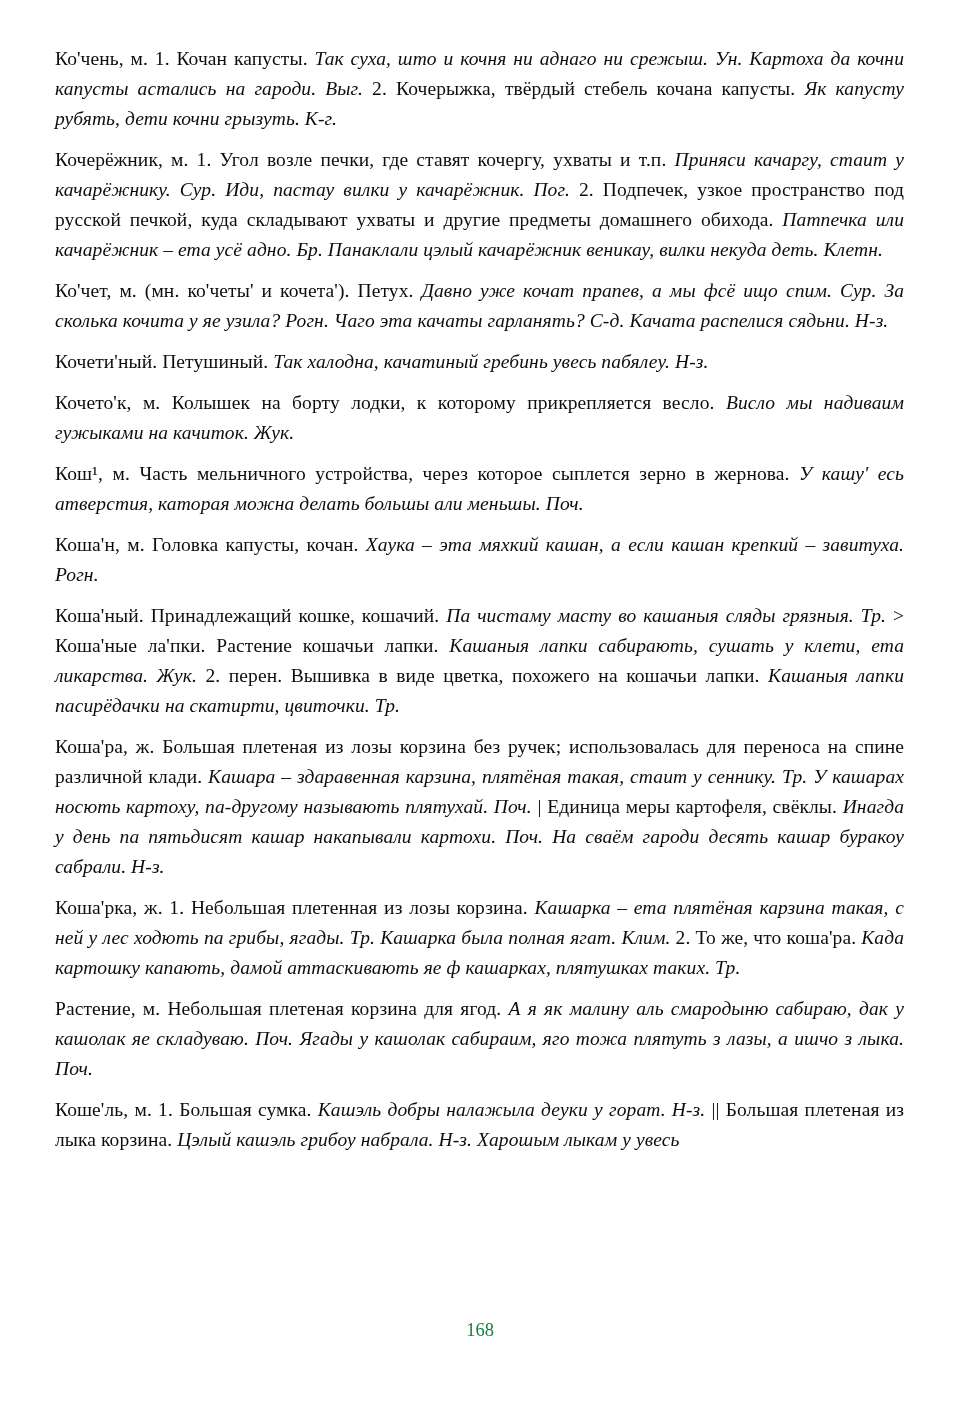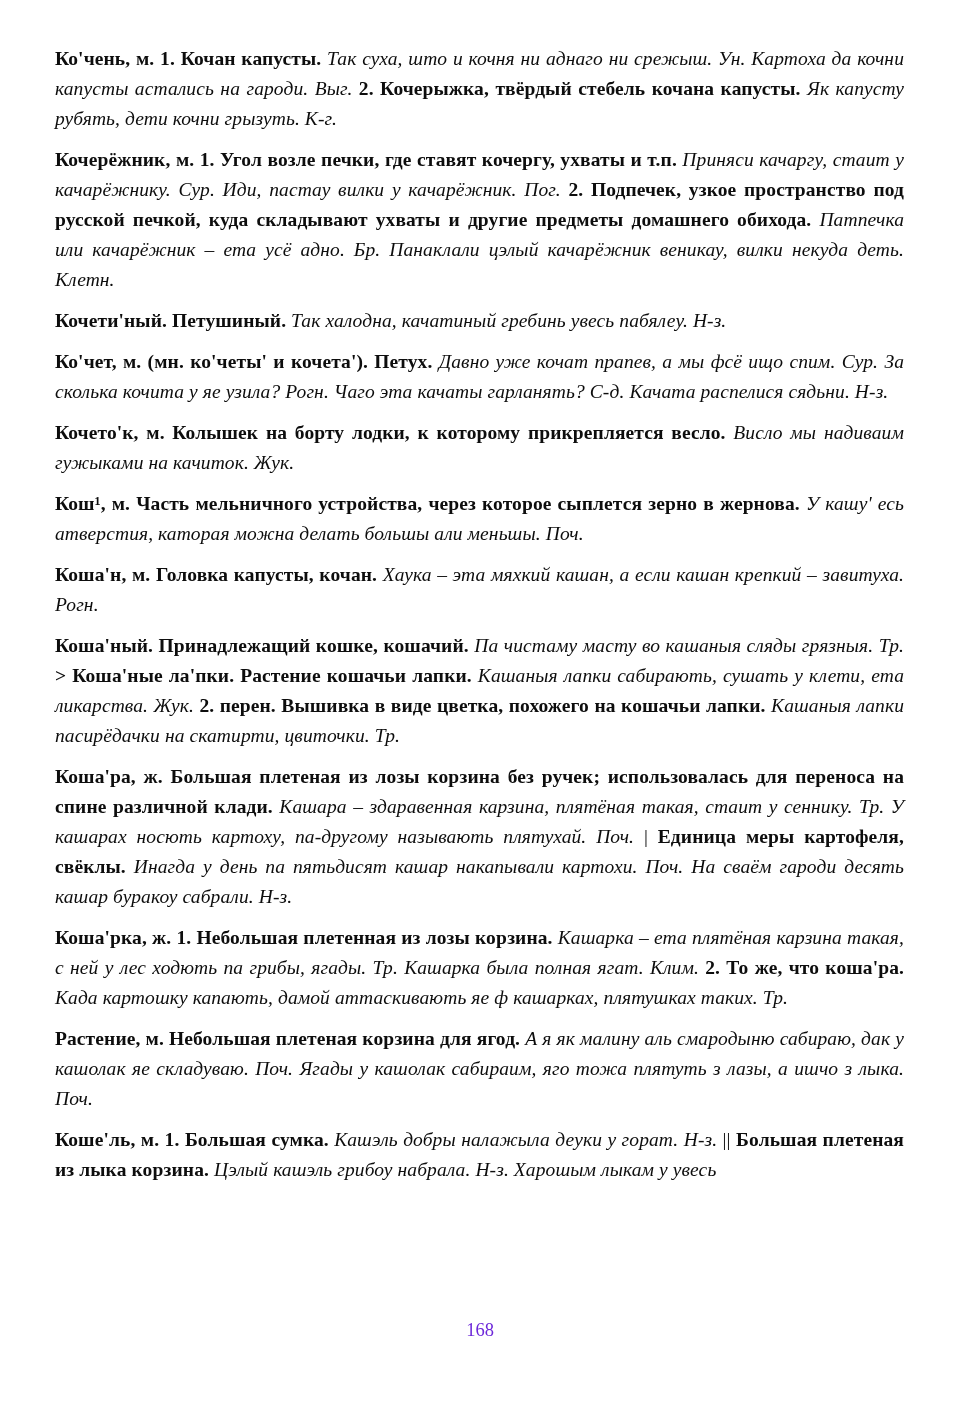--- a/index.html
+++ b/index.html
@@ -20,42 +20,42 @@
   .content {
     padding: 44px 56px 0 55px;
   }
   p.entry {
     margin: 0 0 11px 0;
     font-size: 19.5px;
     line-height: 30px;
     text-align: justify;
     letter-spacing: 0.1px;
   }
-  p.entry .b { font-weight: bold; }
+  p.entry .b { font-weight: normal; }
   p.entry .i { font-style: italic; }
   p.entry .r { font-weight: normal; font-style: normal; }
   .page-number {
     position: absolute;
     top: 1320px;
     left: 0;
     width: 100%;
     text-align: center;
     font-size: 18.5px;
-    color: #6d28d9;
+    color: #15803d;
   }
 </style>
 </head>
 <body>
 
 <div class="page">
   <div class="content" id="entries-container">
       <p class="entry"><span class="b">Ко'чень, м. 1. Кочан капусты. </span><span class="i">Так суха, што и кочня ни аднаго ни срежыш. Ун. Картоха да кочни капусты астались на гароди. Выг. </span><span class="b">2. Кочерыжка, твёрдый стебель кочана капусты. </span><span class="i">Як капусту рубять, дети кочни грызуть. К-г.</span></p>
       <p class="entry"><span class="b">Кочерёжник, м. 1. Угол возле печки, где ставят кочергу, ухваты и т.п. </span><span class="i">Приняси качаргу, стаит у качарёжнику. Сур. Иди, пастау вилки у качарёжник. Пог. </span><span class="b">2. Подпечек, узкое пространство под русской печкой, куда складывают ухваты и другие предметы домашнего обихода. </span><span class="i">Патпечка или качарёжник – ета усё адно. Бр. Панаклали цэлый качарёжник веникау, вилки некуда деть. Клетн.</span></p>
+      <p class="entry"><span class="b">Ко'чет, м. (мн. ко'четы' и кочета'). Петух. </span><span class="i">Давно уже кочат прапев, а мы фсё ищо спим. Сур. За сколька кочита у яе узила? Рогн. Чаго эта качаты гарланять? С-д. Качата распелися сядьни. Н-з.</span></p>
       <p class="entry"><span class="b">Кочети'ный. Петушиный. </span><span class="i">Так халодна, качатиный гребинь увесь пабялеу. Н-з.</span></p>
-      <p class="entry"><span class="b">Ко'чет, м. (мн. ко'четы' и кочета'). Петух. </span><span class="i">Давно уже кочат прапев, а мы фсё ищо спим. Сур. За сколька кочита у яе узила? Рогн. Чаго эта качаты гарланять? С-д. Качата распелися сядьни. Н-з.</span></p>
       <p class="entry"><span class="b">Кочето'к, м. Колышек на борту лодки, к которому прикрепляется весло. </span><span class="i">Висло мы надиваим гужыками на качиток. Жук.</span></p>
       <p class="entry"><span class="b">Кош¹, м. Часть мельничного устройства, через которое сыплется зерно в жернова. </span><span class="i">У кашу' есь атверстия, каторая можна делать большы али меньшы. Поч.</span></p>
       <p class="entry"><span class="b">Коша'н, м. Головка капусты, кочан. </span><span class="i">Хаука – эта мяхкий кашан, а если кашан крепкий – завитуха. Рогн.</span></p>
       <p class="entry"><span class="b">Коша'ный. Принадлежащий кошке, кошачий. </span><span class="i">Па чистаму масту во кашаныя сляды грязныя. Тр. </span><span class="b">&gt; Коша'ные ла'пки. Растение кошачьи лапки. </span><span class="i">Кашаныя лапки сабирають, сушать у клети, ета ликарства. Жук. </span><span class="b">2. перен. Вышивка в виде цветка, похожего на кошачьи лапки. </span><span class="i">Кашаныя лапки пасирёдачки на скатирти, цвиточки. Тр.</span></p>
       <p class="entry"><span class="b">Коша'ра, ж. Большая плетеная из лозы корзина без ручек; использовалась для переноса на спине различной клади. </span><span class="i">Кашара – здаравенная карзина, плятёная такая, стаит у сеннику. Тр. У кашарах носють картоху, па-другому называють плятухай. Поч. </span><span class="r">| </span><span class="b">Единица меры картофеля, свёклы. </span><span class="i">Инагда у день па пятьдисят кашар накапывали картохи. Поч. На сваём гароди десять кашар буракоу сабрали. Н-з.</span></p>
       <p class="entry"><span class="b">Коша'рка, ж. 1. Небольшая плетенная из лозы корзина. </span><span class="i">Кашарка – ета плятёная карзина такая, с ней у лес ходють па грибы, ягады. Тр. Кашарка была полная ягат. Клим. </span><span class="b">2. То же, что коша'ра. </span><span class="i">Када картошку капають, дамой аттаскивають яе ф кашарках, плятушках таких. Тр.</span></p>
       <p class="entry"><span class="b">Растение, м. Небольшая плетеная корзина для ягод. </span><span class="i">А я як малину аль смародыню сабираю, дак у кашолак яе складуваю. Поч. Ягады у кашолак сабираим, яго тожа плятуть з лазы, а ишчо з лыка. Поч.</span></p>
       <p class="entry"><span class="b">Коше'ль, м. 1. Большая сумка. </span><span class="i">Кашэль добры налажыла деуки у горат. Н-з. </span><span class="r">|| </span><span class="b">Большая плетеная из лыка корзина. </span><span class="i">Цэлый кашэль грибоу набрала. Н-з. Харошым лыкам у увесь</span></p>
     </div>
   <div class="page-number">168</div>

